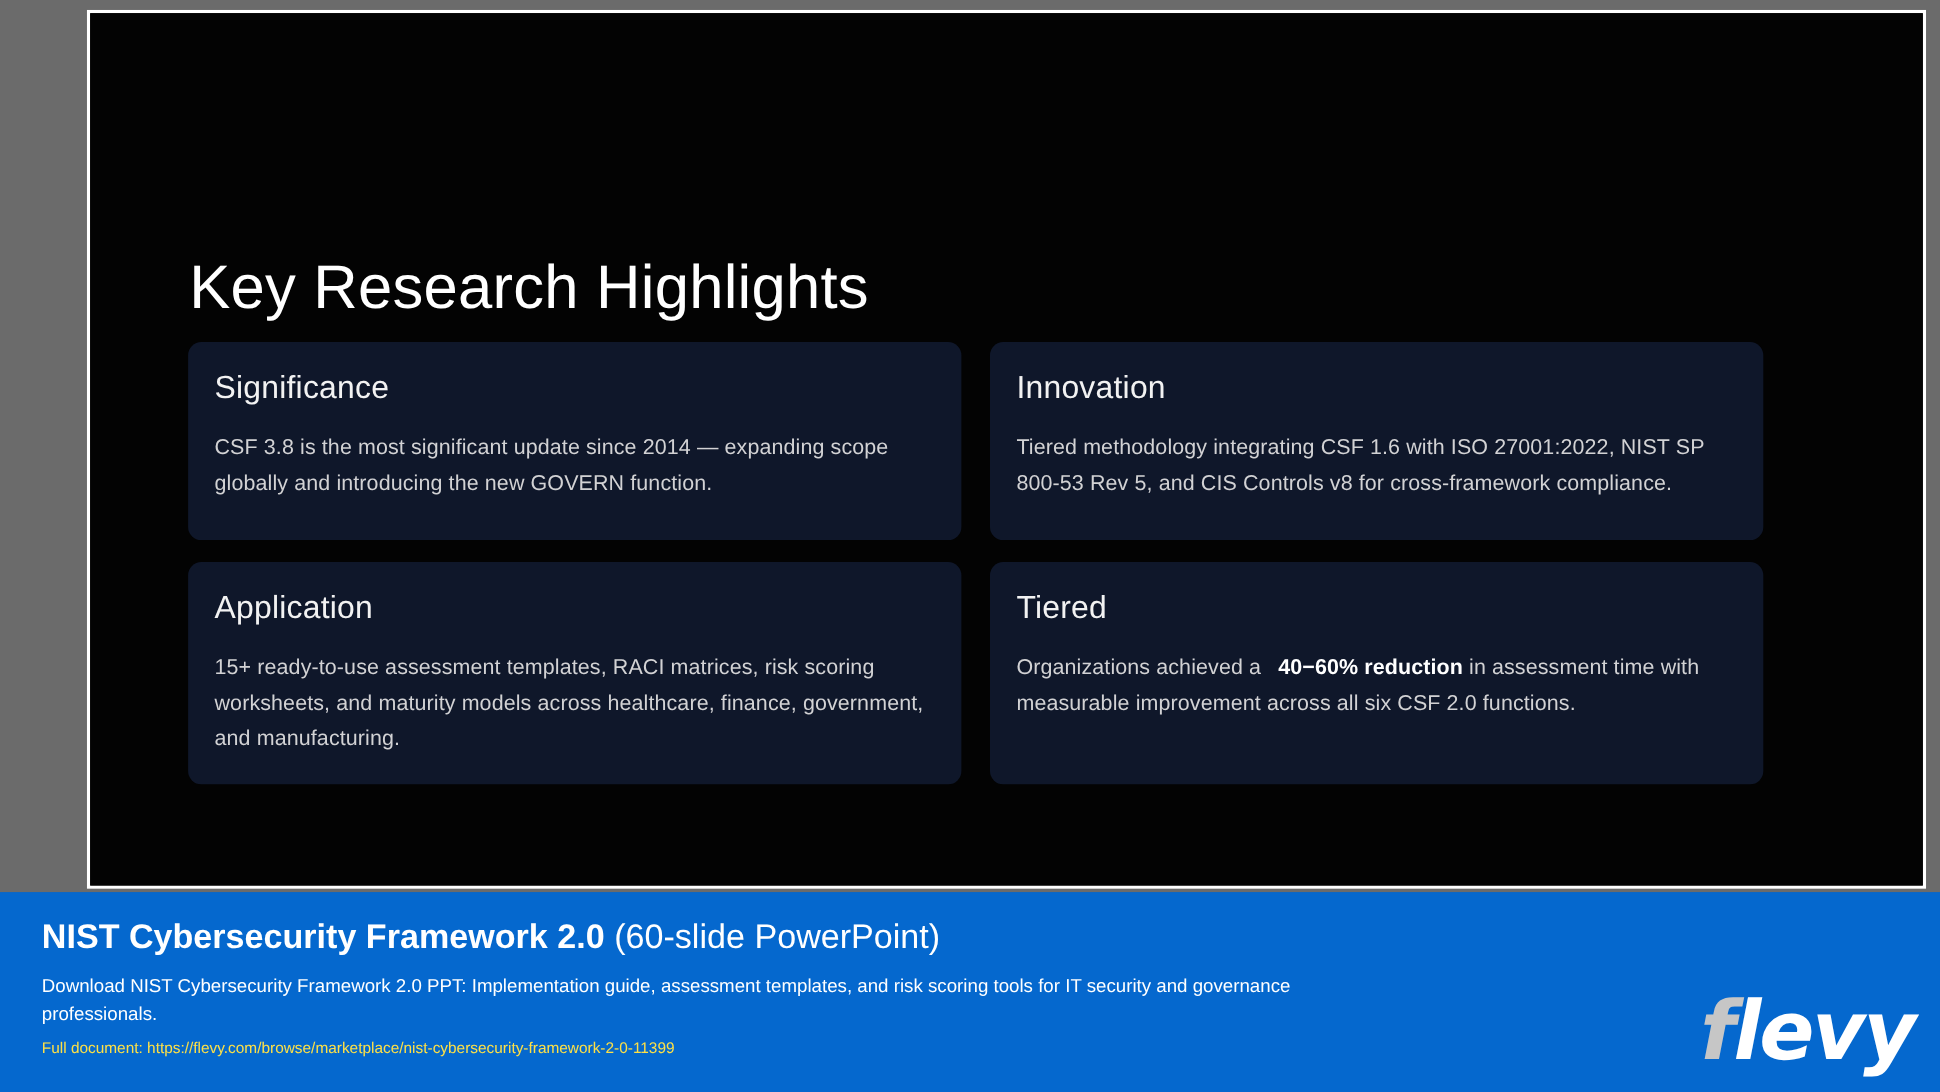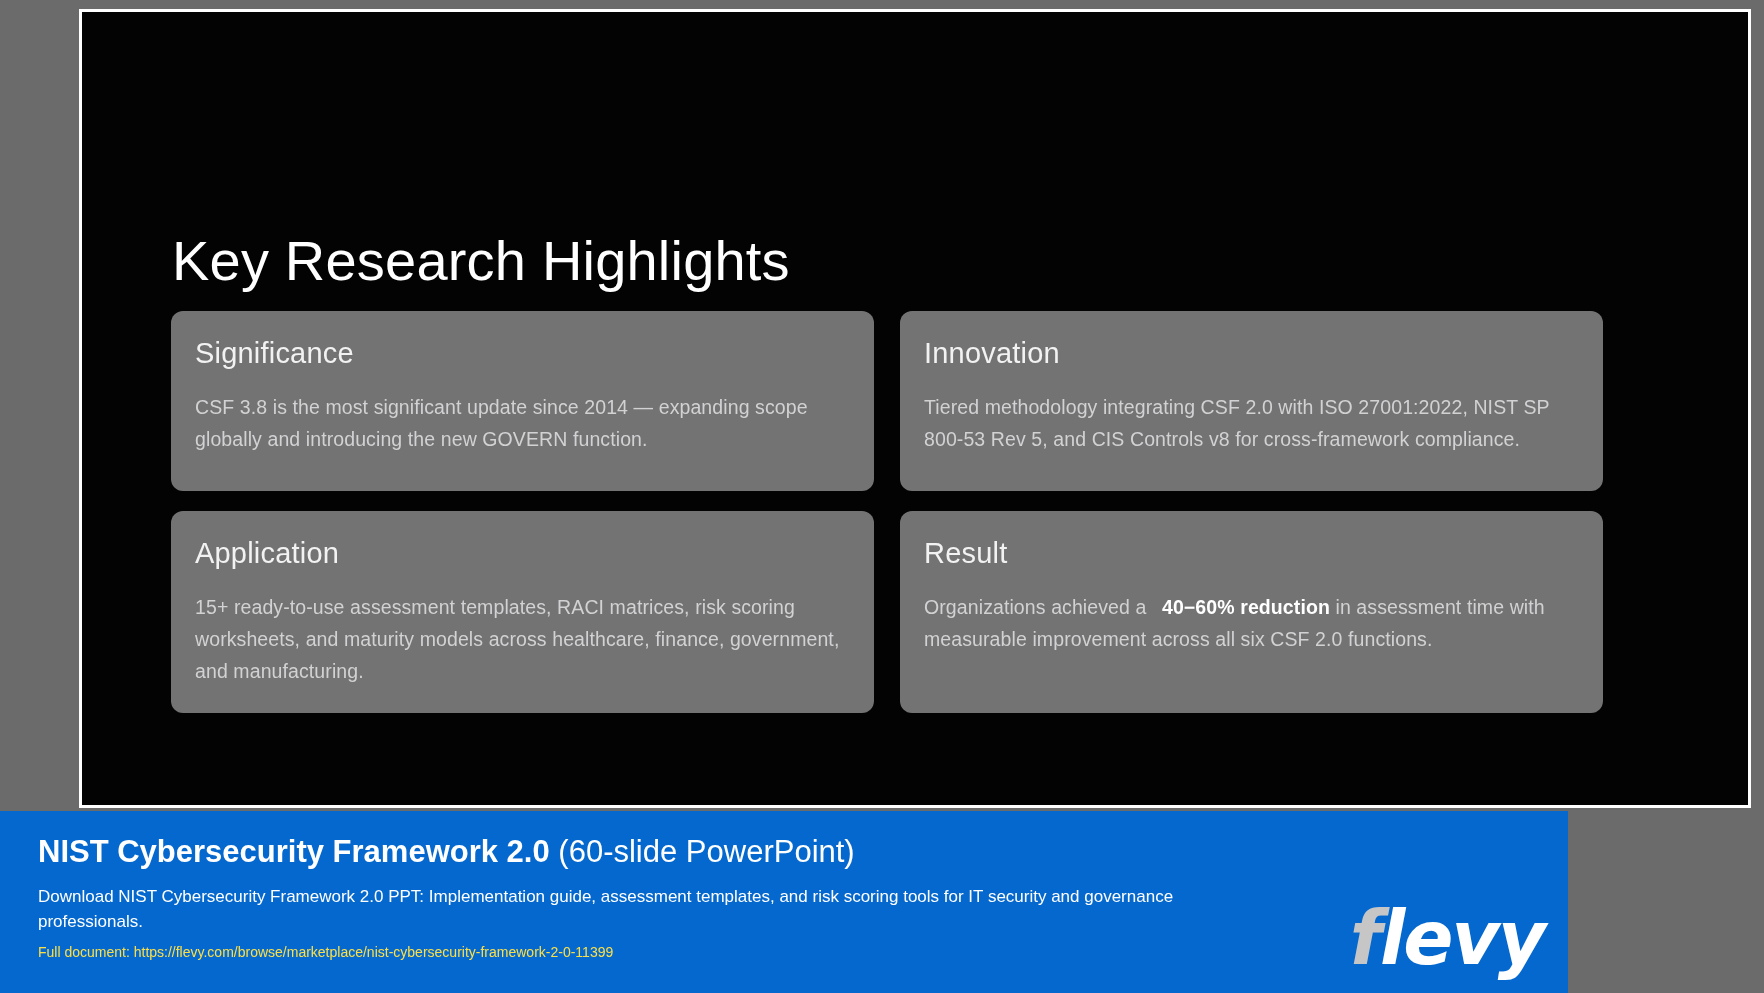--- a/index.html
+++ b/index.html
@@ -59,21 +59,21 @@
     left: 89px;
     top: 299px;
     width: 1432px;
     display: grid;
     grid-template-columns: 703px 703px;
     grid-template-rows: auto auto;
     column-gap: 26px;
     row-gap: 20px;
   }
   .card {
-    background: #737373;
+    background: #0f172a;
     border-radius: 12px;
     padding: 26px 26px 26px 24px;
     box-sizing: border-box;
     min-height: 180px;
   }
   .card.tall { min-height: 196px; }
   .card-title {
     font-size: 29px;
     font-weight: 300;
     color: #f2f2f2;
@@ -93,21 +93,21 @@
     font-weight: 700;
     color: #ffffff;
     margin-left: 10px;
   }
 
   
   .footer {
     position: absolute;
     left: 0;
     top: 811px;
-    width: 1568px;
+    width: 1764px;
     height: 182px;
     background: #0568ce;
     box-sizing: border-box;
   }
   .footer-text {
     position: absolute;
     left: 38px;
     top: 22px;
     width: 1420px;
   }
@@ -164,30 +164,30 @@
 
       <div class="card-grid">
 
         <div class="card">
           <h2 class="card-title">Significance</h2>
           <p class="card-body"><span>CSF 3.8 is the most significant update since 2014 — expanding scope globally and introducing the new GOVERN function.</span></p>
         </div>
 
         <div class="card">
           <h2 class="card-title">Innovation</h2>
-          <p class="card-body"><span>Tiered methodology integrating CSF 2.0 with ISO 27001:2022, NIST SP 800-53 Rev 5, and CIS Controls v8 for cross-framework compliance.</span></p>
+          <p class="card-body"><span>Tiered methodology integrating CSF 1.6 with ISO 27001:2022, NIST SP 800-53 Rev 5, and CIS Controls v8 for cross-framework compliance.</span></p>
         </div>
 
         <div class="card tall">
           <h2 class="card-title">Application</h2>
           <p class="card-body"><span>15+ ready-to-use assessment templates, RACI matrices, risk scoring worksheets, and maturity models across healthcare, finance, government, and manufacturing.</span></p>
         </div>
 
         <div class="card tall">
-          <h2 class="card-title">Result</h2>
+          <h2 class="card-title">Tiered</h2>
           <p class="card-body"><span>Organizations achieved a </span><b>40−60% reduction</b><span> in assessment time with measurable improvement across all six CSF 2.0 functions.</span></p>
         </div>
 
       </div>
     </div>
   </div>
 
   <div class="footer">
     <div class="footer-text">
       <div class="footer-title"><span class="strong">NIST Cybersecurity Framework 2.0</span> <span class="light">(60-slide PowerPoint)</span></div>

